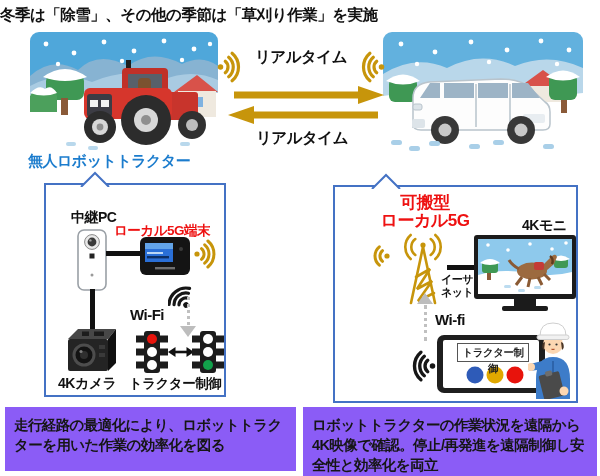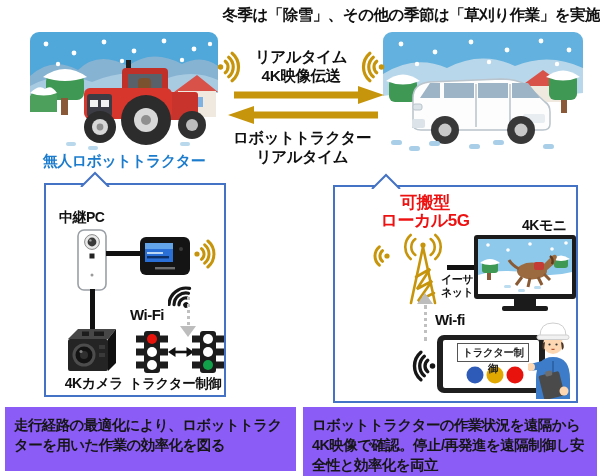--- a/index.html
+++ b/index.html
@@ -1,20 +1,20 @@
 <!DOCTYPE html>
 <html><head>
 <meta charset="utf-8">
 <style>
   html,body{margin:0;padding:0;}
   body{font-family:"Liberation Sans","DejaVu Sans",sans-serif;background:#fff;}
   .canvas{position:relative;width:600px;height:476px;background:#fff;overflow:hidden;}
   .abs{position:absolute;}
-  .title{left:0;top:5px;width:600px;text-align:right;font-size:15.5px;font-weight:bold;color:#111;letter-spacing:-0.5px;}
-  .caption-blue{color:#1b7ccd;font-weight:bold;font-size:15px;text-align:center;letter-spacing:-0.5px;}
+  .title{left:0;top:5px;width:600px;text-align:left;font-size:15.5px;font-weight:bold;color:#111;letter-spacing:-0.5px;}
+  .caption-blue{color:#1b7ccd;font-weight:bold;font-size:15px;text-align:left;letter-spacing:-0.5px;}
   .caption-red{color:#ee1111;font-weight:bold;font-size:15px;text-align:center;letter-spacing:-0.5px;}
   .mid-text{font-weight:bold;color:#111;font-size:15.5px;text-align:center;line-height:19px;letter-spacing:-0.5px;}
   .callout-box{background:#fff;border:2px solid #4472c4;}
   .pointer{position:absolute;top:-14px;width:30px;height:16px;}
   .small-label{color:#111;font-size:14px;font-weight:bold;letter-spacing:-0.5px;}
   .red-label{color:#ee1111;font-size:13.5px;font-weight:bold;letter-spacing:-0.5px;}
   .tiny-label{color:#111;font-size:11px;font-weight:bold;line-height:13px;letter-spacing:-0.5px;}
   .note{background:#8b5cf6;color:#161616;font-weight:bold;font-size:14.5px;line-height:1.38;padding:8px 9px;letter-spacing:-0.6px;box-sizing:border-box;}
   .hline{background:#111;}
   .dash-v{border-left:3px dotted #c0c0c0;}
@@ -132,21 +132,20 @@
   <div class="abs" style="left:216px;top:50px;width:26px;height:34px;">
     <svg width="26" height="34" viewBox="0 0 24 32" fill="none" stroke="#c7950b" stroke-width="3" stroke-linecap="round">
       <circle cx="4" cy="16" r="2.6" fill="#c7950b" stroke="none"></circle>
       <path d="M8.5,10.6 A7,7 0 0 1 8.5,21.4"></path>
       <path d="M11.7,6.8 A12,12 0 0 1 11.7,25.2"></path>
       <path d="M14.9,3 A17,17 0 0 1 14.9,29"></path>
     </svg>
   </div>
   <div class="abs mid-text" style="left:240px;top:47px;width:122px;">
     <div>リアルタイム</div>
-    <div>4K映像伝送</div>
   </div>
   <div class="abs" style="left:360px;top:50px;width:26px;height:34px;">
     <svg width="26" height="34" viewBox="0 0 24 32" fill="none" stroke="#c7950b" stroke-width="3" stroke-linecap="round">
       <g transform="translate(24,0) scale(-1,1)">
         <circle cx="4" cy="16" r="2.6" fill="#c7950b" stroke="none"></circle>
         <path d="M8.5,10.6 A7,7 0 0 1 8.5,21.4"></path>
         <path d="M11.7,6.8 A12,12 0 0 1 11.7,25.2"></path>
         <path d="M14.9,3 A17,17 0 0 1 14.9,29"></path>
       </g>
     </svg>
@@ -157,30 +156,30 @@
       <polygon points="126,0 152,9 126,18" fill="#c7950b"></polygon>
     </svg>
   </div>
   <div class="abs" style="left:228px;top:106px;">
     <svg width="152" height="18" viewBox="0 0 152 18">
       <polygon points="26,0 0,9 26,18" fill="#c7950b"></polygon>
       <rect x="26" y="5.5" width="124" height="7" fill="#c7950b"></rect>
     </svg>
   </div>
   <div class="abs mid-text" style="left:218px;top:128px;width:168px;">
-    <div>ロボットトラクター</div>
     <div>リアルタイム</div>
   </div>
 
   <div class="abs callout-box" style="left:44px;top:183px;width:178px;height:210px;">
     <svg class="pointer" style="left:34px;" viewBox="0 0 30 16">
       <path d="M1,16 L15,2 L29,16" fill="#ffffff" stroke="#4472c4" stroke-width="2"></path>
     </svg>
 
-    <div class="abs small-label" style="left:13px;top:24px;">中継PC</div>
+    <div class="abs small-label" style="left:25px;top:24px;">中継PC</div>
+    <div class="abs red-label" style="left:68px;top:37px;width:110px;">ローカル5G端末</div>
 
     <div class="abs" style="left:31px;top:44px;">
       <svg width="30" height="62" viewBox="0 0 30 62">
         <rect x="1" y="1" width="28" height="60" rx="6" fill="#fff" stroke="#9aa0a6" stroke-width="1.6"></rect>
         <circle cx="15" cy="13" r="7.4" fill="#e9e9e9" stroke="#8a8a8a"></circle>
         <circle cx="15" cy="13" r="4.4" fill="#3a3a3a"></circle>
         <circle cx="13.4" cy="11.4" r="1.2" fill="#9f9f9f"></circle>
         <rect x="12.5" y="24.5" width="5" height="5" fill="#222"></rect>
         <circle cx="15" cy="46" r="1.5" fill="#9a9a9a"></circle>
       </svg>
@@ -235,21 +234,21 @@
         <rect x="14" y="4.5" width="7" height="4.5" fill="#1c1c1c"></rect>
         <rect x="26" y="4.5" width="10" height="4.5" fill="#1c1c1c"></rect>
         <circle cx="16" cy="28" r="11.5" fill="#4d4d4d"></circle>
         <circle cx="16" cy="28" r="8.5" fill="#131313"></circle>
         <circle cx="16" cy="28" r="4" fill="#2f2f2f"></circle>
         <circle cx="13" cy="24.5" r="1.6" fill="#7d7d7d"></circle>
         <rect x="31" y="18" width="6" height="4" fill="#3a3a3a"></rect>
         <rect x="31" y="26" width="6" height="4" fill="#3a3a3a"></rect>
       </svg>
     </div>
-    <div class="abs small-label" style="left:12px;top:190px;width:72px;text-align:center;">4Kカメラ</div>
+    <div class="abs small-label" style="left:12px;top:190px;width:72px;text-align:left;">4Kカメラ</div>
 
     <div class="abs" style="left:90px;top:146px;">
       <svg width="32" height="42" viewBox="0 0 32 42">
         <g fill="#1c1c1c">
           <rect x="0" y="4.5" width="9" height="7"></rect>
             <rect x="23" y="4.5" width="9" height="7"></rect>
           <rect x="0" y="17.5" width="9" height="7"></rect>
             <rect x="23" y="17.5" width="9" height="7"></rect>
           <rect x="0" y="30.5" width="9" height="7"></rect>
             <rect x="23" y="30.5" width="9" height="7"></rect>

